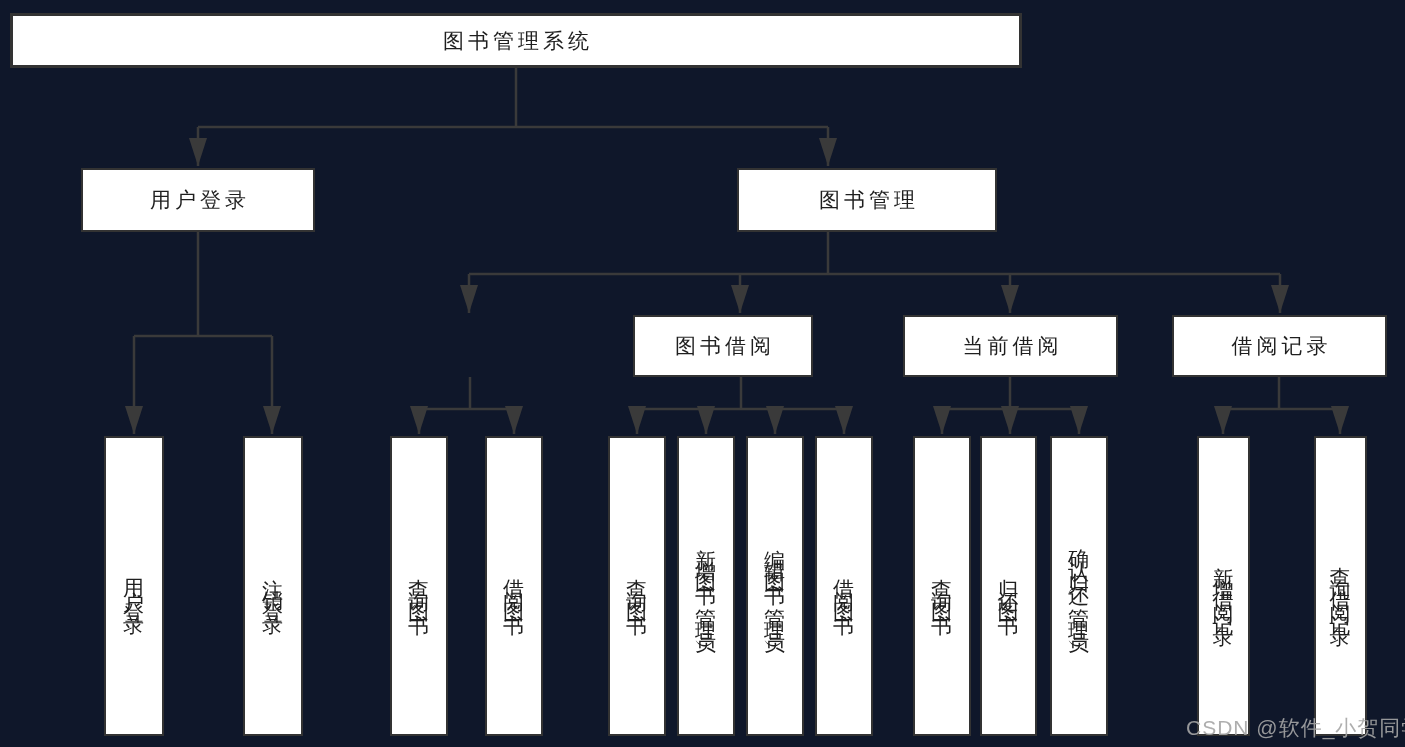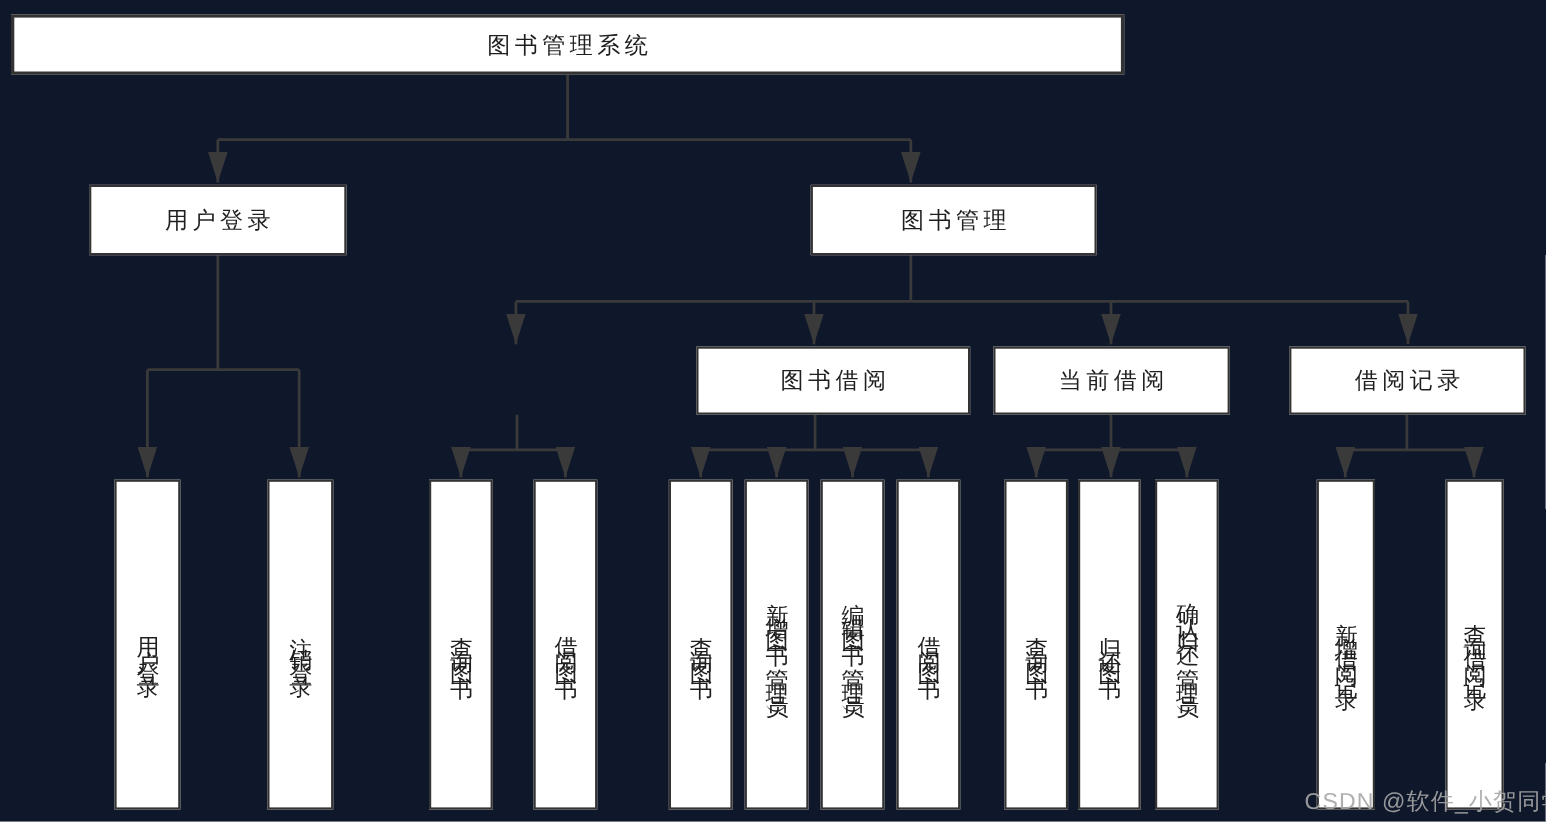--- a/index.html
+++ b/index.html
@@ -88,21 +88,21 @@
       <line x1="1223" y1="409" x2="1223" y2="434" marker-end="url(#arrow)"></line>
       <line x1="1340" y1="409" x2="1340" y2="434" marker-end="url(#arrow)"></line>
     </g>
   </svg>
 
   <div class="box hbox rootbox" style="left:10px;top:13px;width:1012px;height:55px;">图书管理系统</div>
 
   <div class="box hbox" style="left:81px;top:168px;width:234px;height:64px;">用户登录</div>
   <div class="box hbox" style="left:711px;top:168px;width:260px;height:64px;margin-left:26px;">图书管理</div>
 
-  <div class="box hbox" style="left:633px;top:315px;width:249px;height:62px;">图书借阅</div>
+  <div class="box hbox" style="left:633px;top:315px;width:180px;height:62px;">图书借阅</div>
   <div class="box hbox" style="left:903px;top:315px;width:215px;height:62px;">当前借阅</div>
   <div class="box hbox" style="left:1172px;top:315px;width:215px;height:62px;">借阅记录</div>
 
   <div class="box vbox" style="left:104px;top:436px;width:60px;height:300px;">
     <span>用户登录</span>
   </div>
   <div class="box vbox" style="left:243px;top:436px;width:60px;height:300px;">
     <span>注销登录</span>
   </div>
 

